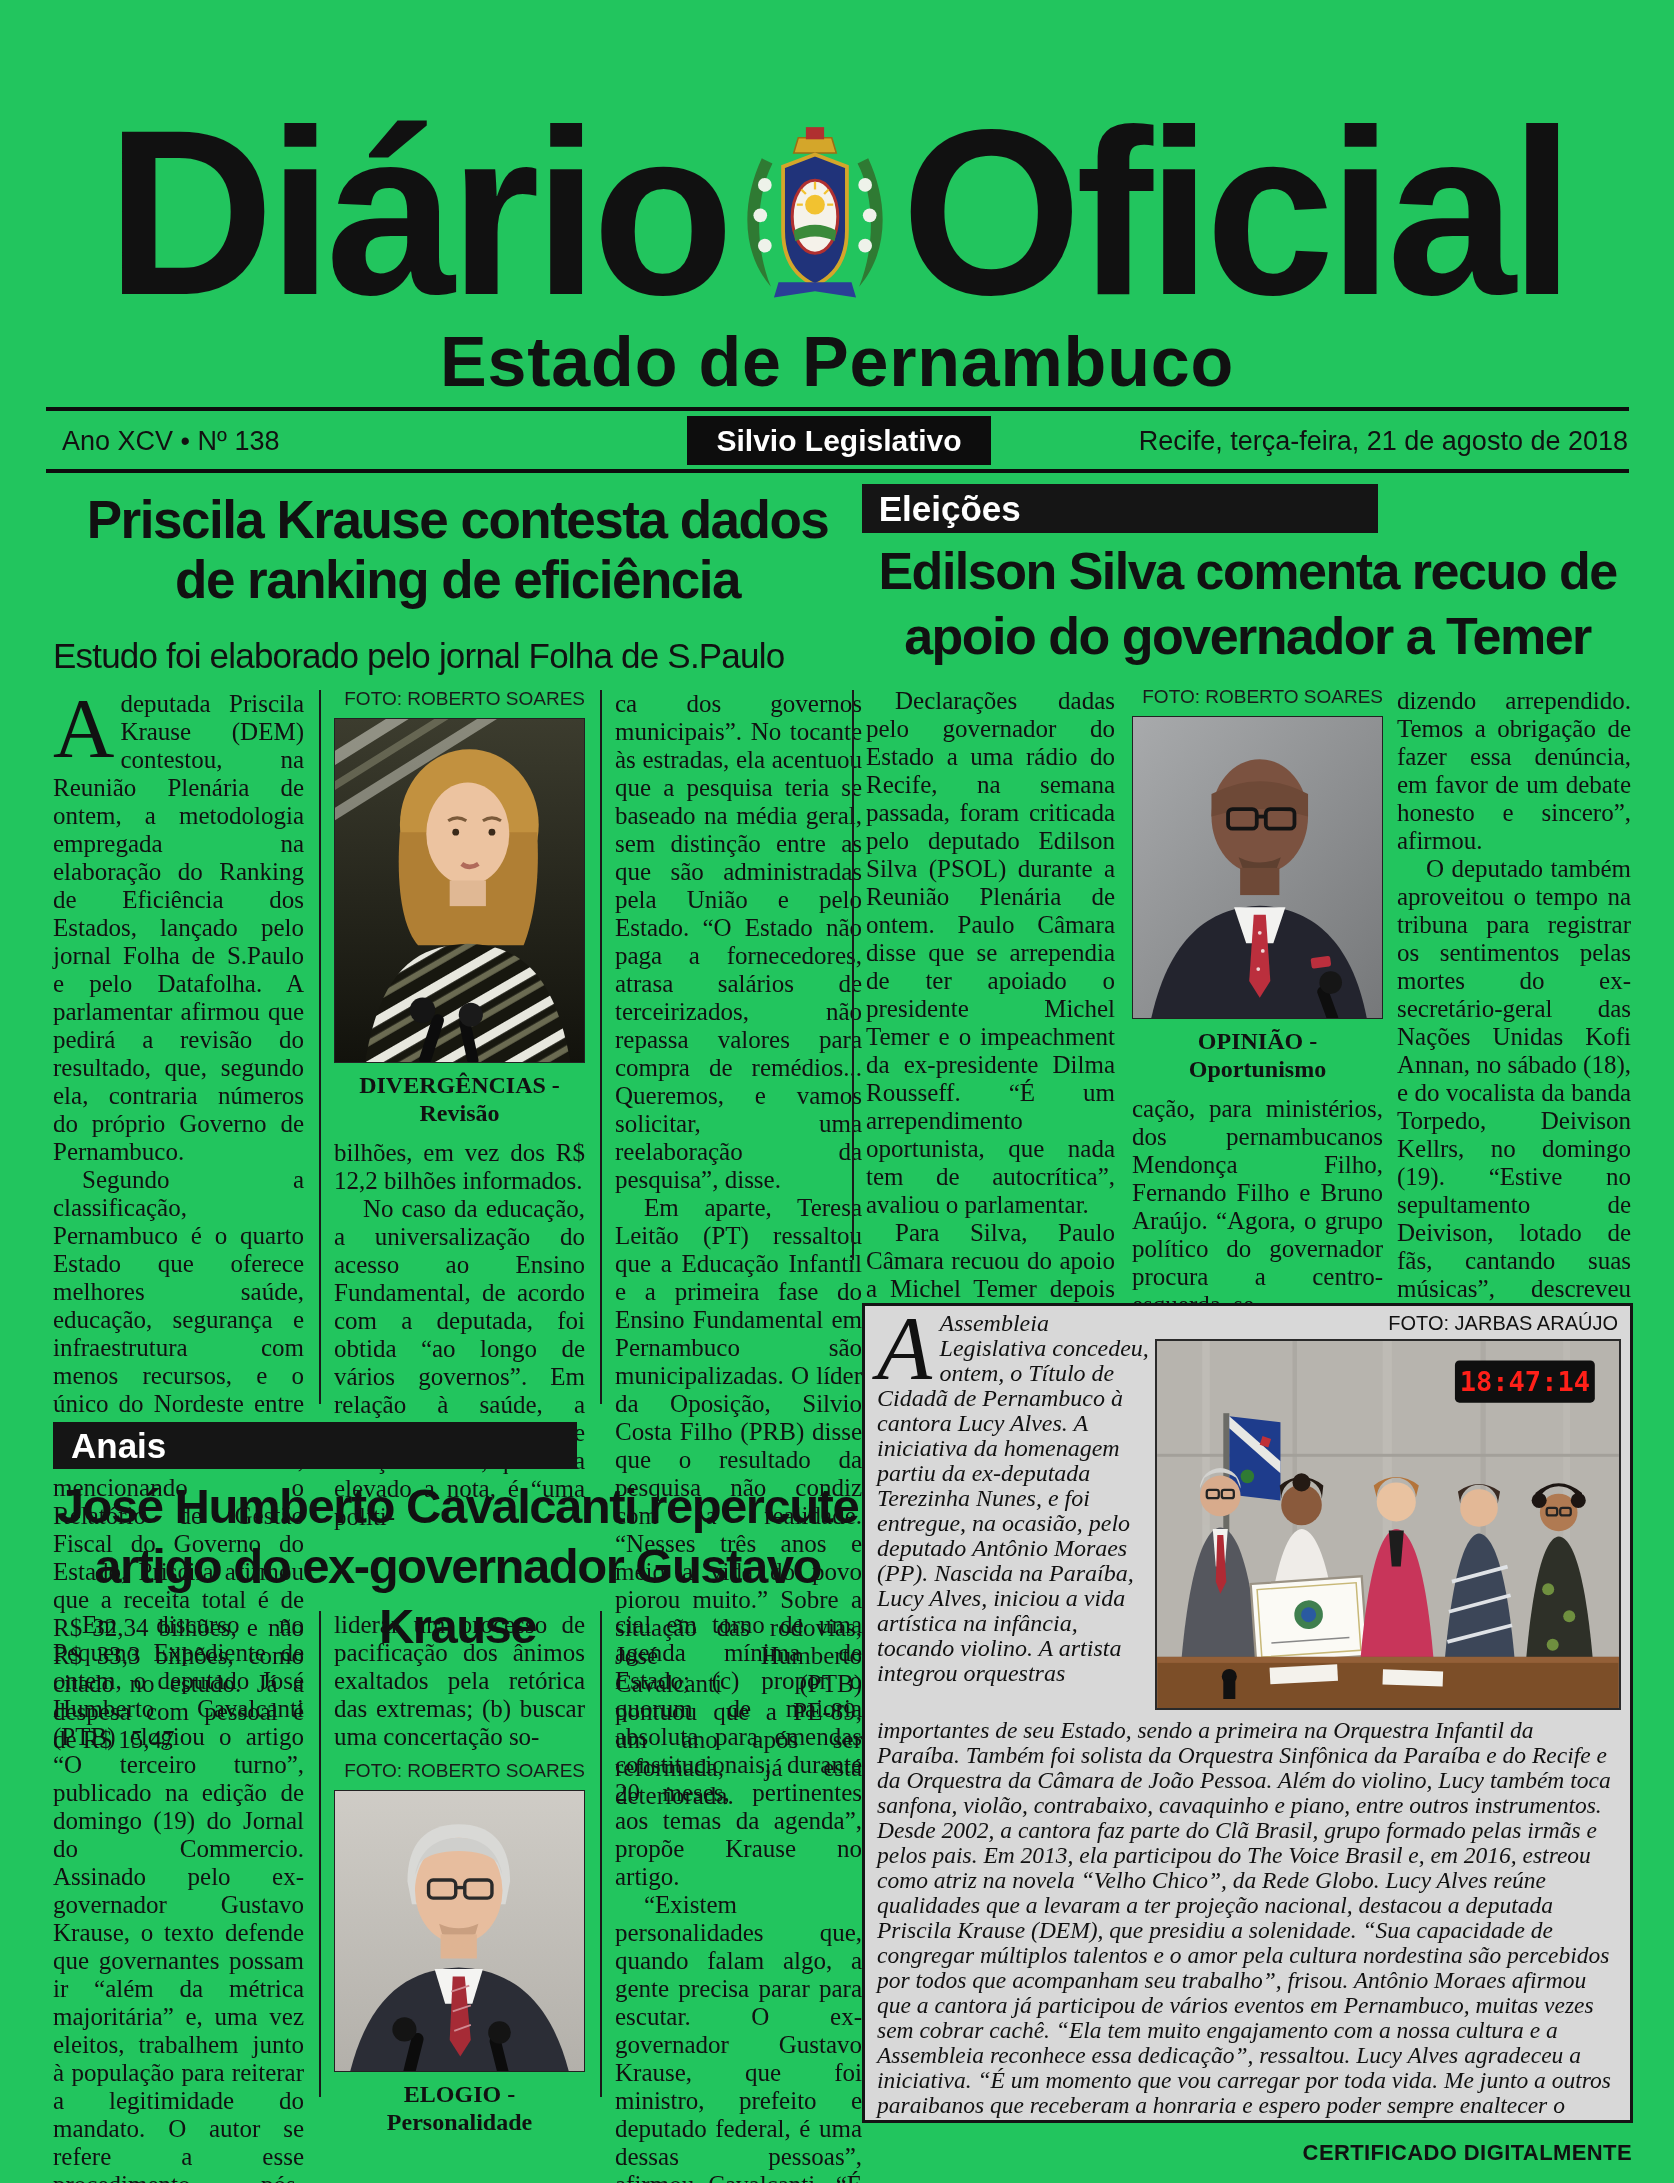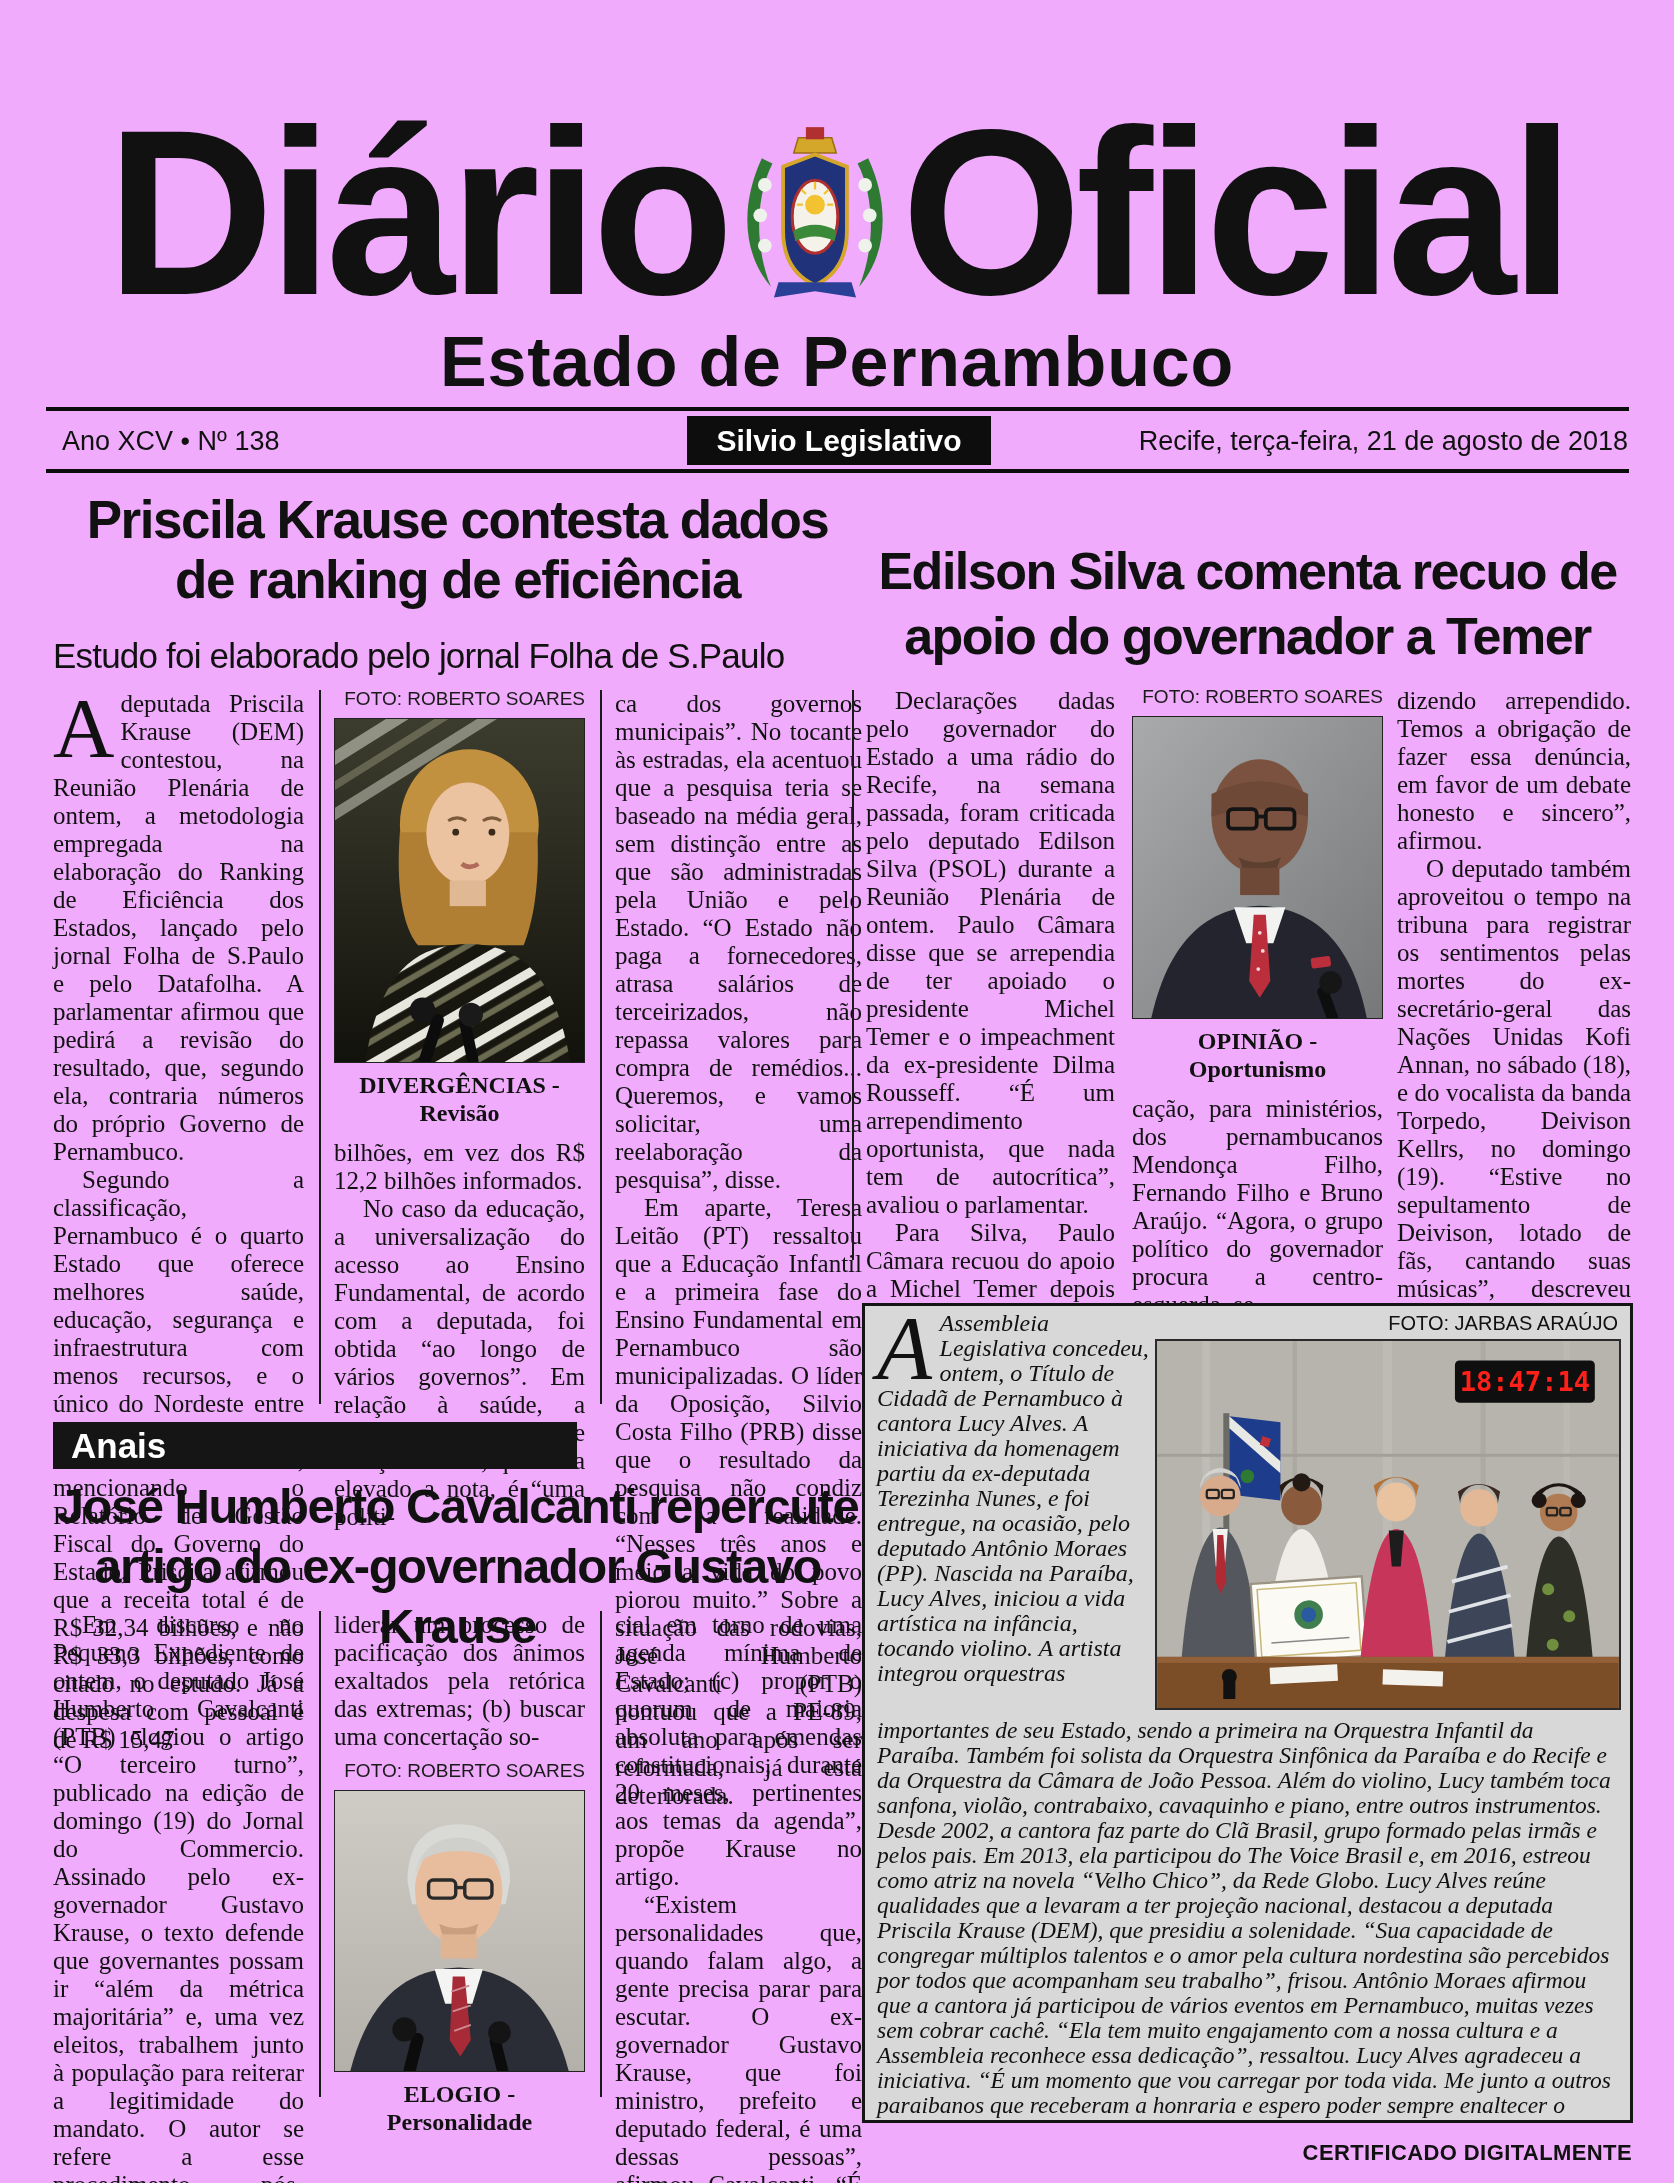--- a/index.html
+++ b/index.html
@@ -1,19 +1,19 @@
 <!DOCTYPE html>
 <html lang="pt" style="font-size:12px"><head>
 <meta charset="utf-8">
 <style>
   * { box-sizing: border-box; }
   html,body { margin:0; padding:0; background:#e8e8e8; }
   .page {
     position:relative; width:1674px; height:2183px; margin:0 auto;
-    background:#f0abfc; overflow:hidden; color:#111;
+    background:#22c55e; overflow:hidden; color:#111;
     font-family:"Liberation Sans", sans-serif;
   }
   
   .masthead-row { position:absolute; left:46px; top:108px; width:1583px; height:207px;
     display:flex; align-items:center; justify-content:center; gap:10.6px; }
   .masthead-word { font-size:232px; font-weight:bold; letter-spacing:-6px; line-height:1;
     white-space:nowrap; transform:scaleY(1.02); }
   .crest { width:152px; height:191px; flex:0 0 auto; }
   .masthead-sub { position:absolute; top:322px; left:0; width:1674px; text-align:center;
     font-size:70px; font-weight:bold; letter-spacing:0.8px; }
@@ -185,20 +185,21 @@
 
   <div class="textcol pc3">
     <p>ca dos governos municipais”. No tocante às estradas, ela acentuou que a pesquisa teria se baseado na média geral, sem distinção entre as que são administradas pela União e pelo Estado. “O Estado não paga a fornecedores, atrasa salários de terceirizados, não repassa valores para compra de remédios... Queremos, e vamos solicitar, uma reelaboração da pesquisa”, disse.</p>
     <p class="ind">Em aparte, Teresa Leitão (PT) ressaltou que a Educação Infantil e a primeira fase do Ensino Fundamental em Pernambuco são municipalizadas. O líder da Oposição, Silvio Costa Filho (PRB) disse que o resultado da pesquisa não condiz com a realidade. “Nesses três anos e meio a vida do povo piorou muito.” Sobre a situação das rodovias, José Humberto Cavalcanti (PTB) pontuou que a PE-89, um ano após ser reformada, já está deteriorada.</p>
   </div>
 
   <div class="vrule vr-p1"></div>
   <div class="vrule vr-p2"></div>
   <div class="vrule vr-mid"></div>
 
+  <div class="banner b-eleicoes">Eleições</div>
   <div class="headline h-eleicoes">
     <div>Edilson Silva comenta recuo de</div>
     <div>apoio do governador a Temer</div>
   </div>
 
   <div class="textcol ec1">
     <p class="ind">Declarações dadas pelo governador do Estado a uma rádio do Recife, na semana passada, foram criticada pelo deputado Edilson Silva (PSOL) durante a Reunião Plenária de ontem. Paulo Câmara disse que se arrependia de ter apoiado o presidente Michel Temer e o impeachment da ex-presidente Dilma Rousseff. “É um arrependimento oportunista, que nada tem de autocrítica”, avaliou o parlamentar.</p>
     <p class="ind">Para Silva, Paulo Câmara recuou do apoio a Michel Temer depois que o presidente interino “começou a empoderar forças políticas no Estado que ameaçavam o Governo”, citando a indi-</p>
   </div>
 

